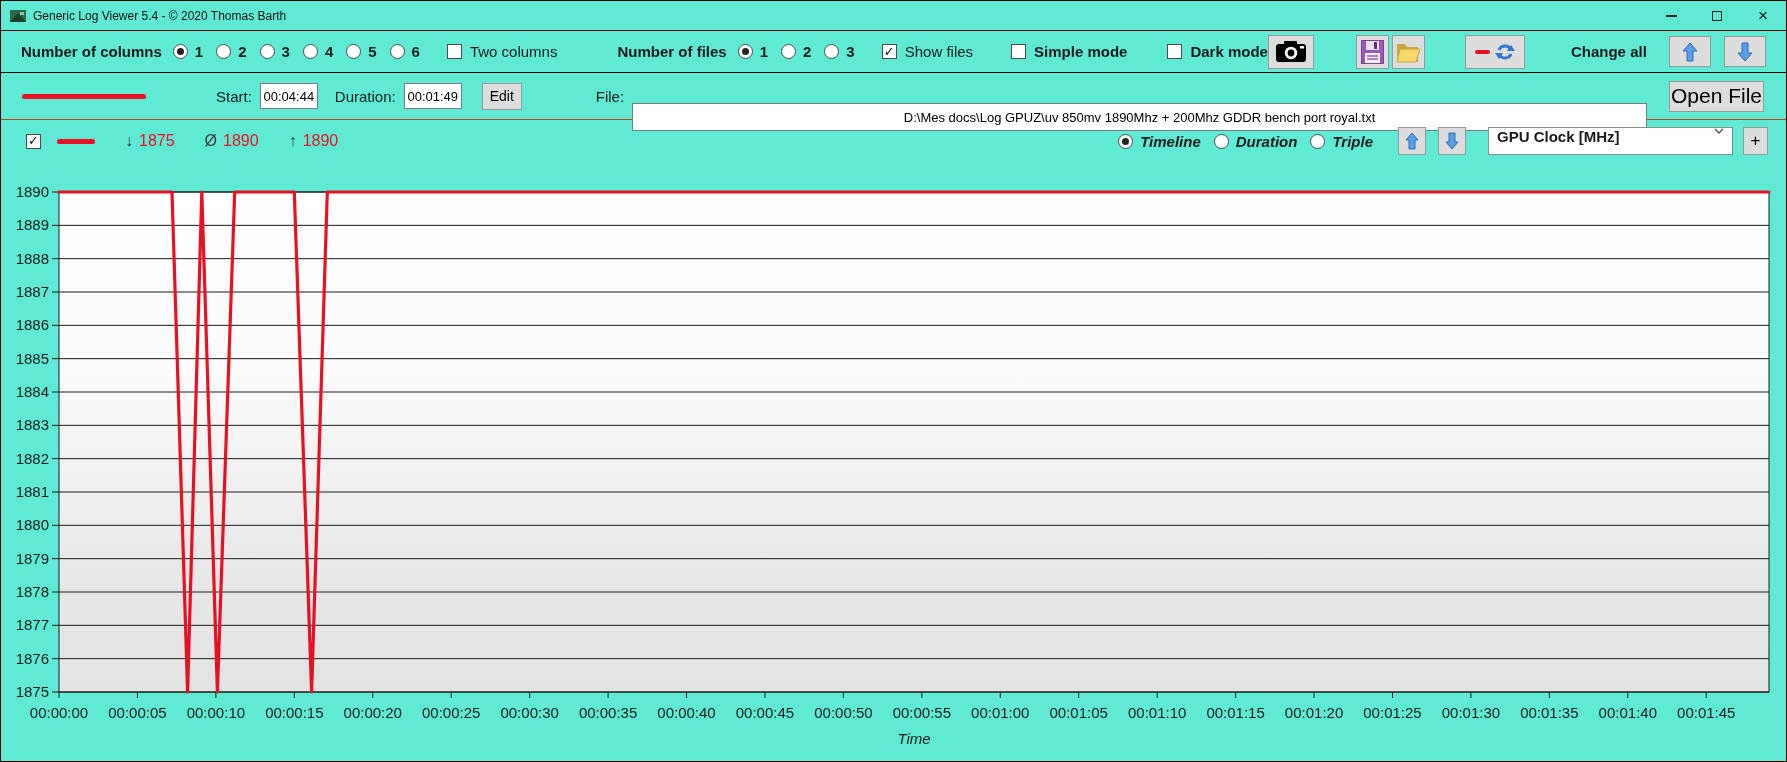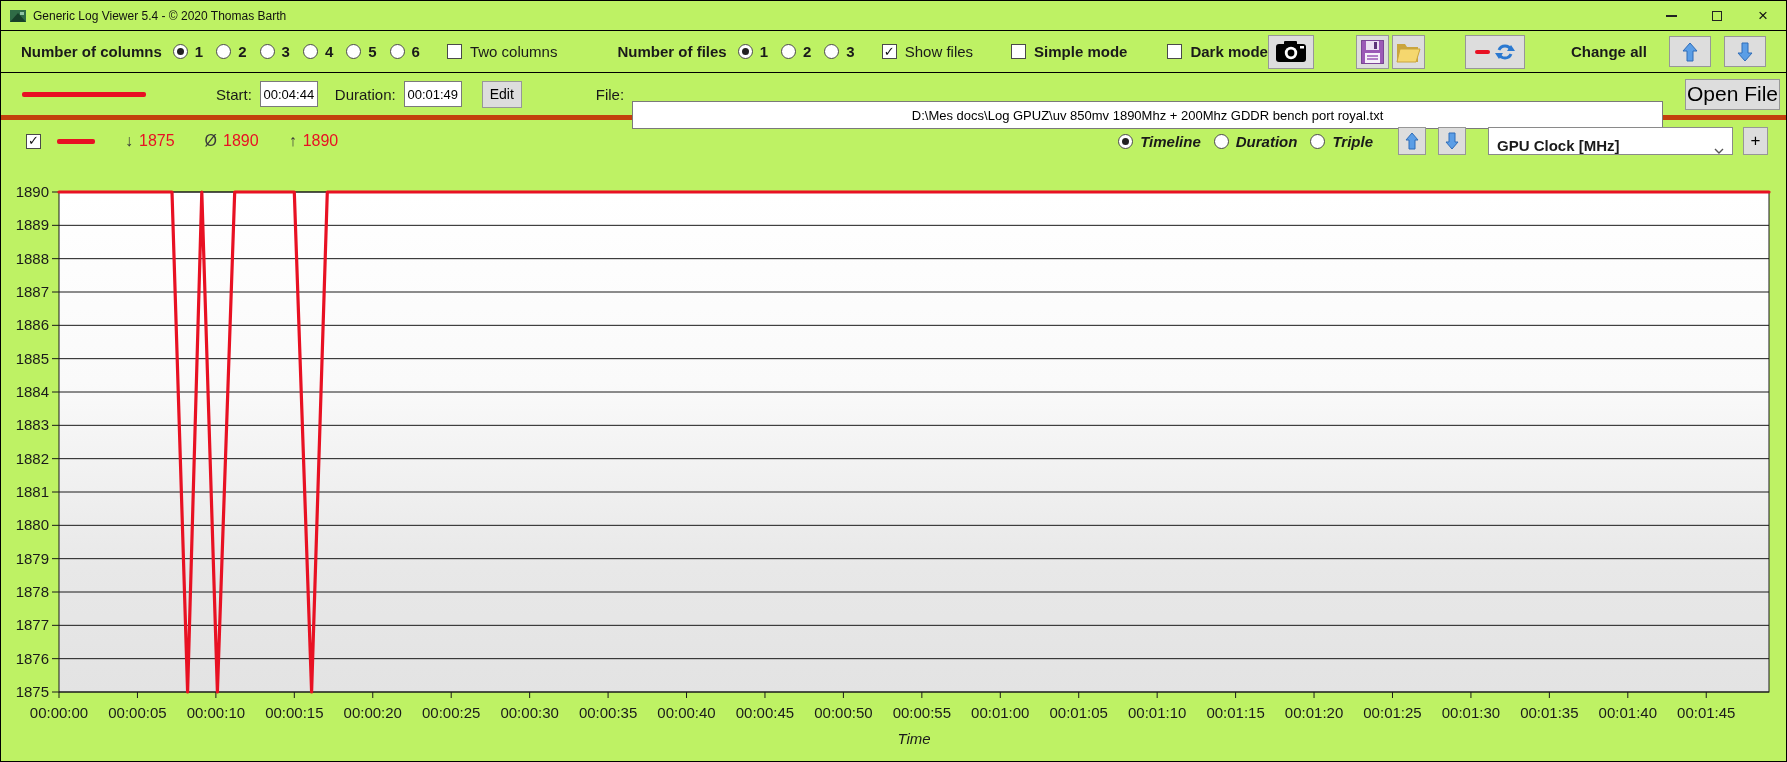--- a/index.html
+++ b/index.html
@@ -1,31 +1,31 @@
 <!DOCTYPE html>
 <html><head>
 <meta charset="utf-8">
 <style>
   * { margin:0; padding:0; box-sizing:border-box; }
   html,body { background:#888; }
   body { font-family:"Liberation Sans","DejaVu Sans",sans-serif; color:#1a1a1a; }
-  .window { width:1787px; height:762px; background:#bef264; border:1px solid #000; position:relative; overflow:hidden; }
+  .window { width:1787px; height:762px; background:#5eead4; border:1px solid #000; position:relative; overflow:hidden; }
 
   
   .titlebar { height:30px; border-bottom:1px solid #000; display:flex; align-items:center; padding-left:9px; }
   .titlebar .title { font-size:12px; margin-left:7px; color:#111; }
   .win-controls { margin-left:auto; display:flex; height:100%; }
   .win-btn { width:46px; height:100%; display:flex; align-items:center; justify-content:center; color:#111; }
   .glyph-min { width:11px; height:2px; background:#222; }
   .glyph-max { width:10px; height:10px; border:1.5px solid #222; }
   .glyph-close { font-size:17px; line-height:1; }
 
   
   .toolbar1 { height:42px; border-bottom:1px solid #000; display:flex; align-items:center; padding:0 24px 0 20px; }
-  .filebar  { height:47px; border-bottom:5px solid #c2410c; display:flex; align-items:center; padding:0 6px 0 21px; }
+  .filebar  { height:47px; border-bottom:1px solid #c2410c; display:flex; align-items:center; padding:0 22px 0 21px; }
   .lbl { font-size:15px; white-space:nowrap; }
   .bold { font-weight:700; }
 
   .radio-group { display:inline-flex; align-items:center; }
   .radio-item { display:inline-flex; align-items:center; margin-right:13px; cursor:default; }
   .rb { width:15px; height:15px; border:1px solid #4a4a4a; border-radius:50%; background:#fff; position:relative; flex:0 0 auto; }
   .rb.sel::after { content:""; position:absolute; inset:3px; background:#222; border-radius:50%; }
   .rb-label { font-size:15px; font-weight:700; margin-left:7px; }
 
   .check-item { display:inline-flex; align-items:center; }
@@ -49,21 +49,21 @@
   .btn-open { width:95px; height:31px; font-size:21px; }
   .file-input { flex:1; text-align:center; padding:0 6px; height:28px;margin-top:42px; }
 
   
   .chart-header { height:42px; display:flex; align-items:center; padding:0 18px 0 25px; }
   .sample-line-sm { width:38px; height:5px; border-radius:2px; margin-left:16px; }
   .stat { display:inline-flex; align-items:baseline; font-size:16px; margin-left:30px; }
   .stat .sym { color:#3a3a3a; margin-right:6px; }
   .stat .val { }
   .view-radios .rb-label { font-weight:700;font-style:italic; }
-  .dropdown { width:245px; height:28px; border:1px solid #8a8a8a; background:#fff; display:flex; align-items:flex-end; padding:0 8px; margin-left:22px; }
+  .dropdown { width:245px; height:28px; border:1px solid #8a8a8a; background:#fff; display:flex; align-items:flex-start; padding:0 8px; margin-left:22px; }
   .dropdown .dd-text { font-size:15px; font-weight:700; flex:1; white-space:nowrap; overflow:hidden; }
   .btn-plus { width:25px; height:28px; font-size:17px; margin-left:10px; }
 
   svg text.ax { font-family:"Liberation Sans","DejaVu Sans",sans-serif; font-size:15px; fill:#1a1a1a; }
   svg text.ax-title { font-family:"Liberation Sans","DejaVu Sans",sans-serif; font-size:15px; font-style:italic; fill:#1a1a1a; }
 </style>
 </head>
 <body>
 
 <div class="window">

